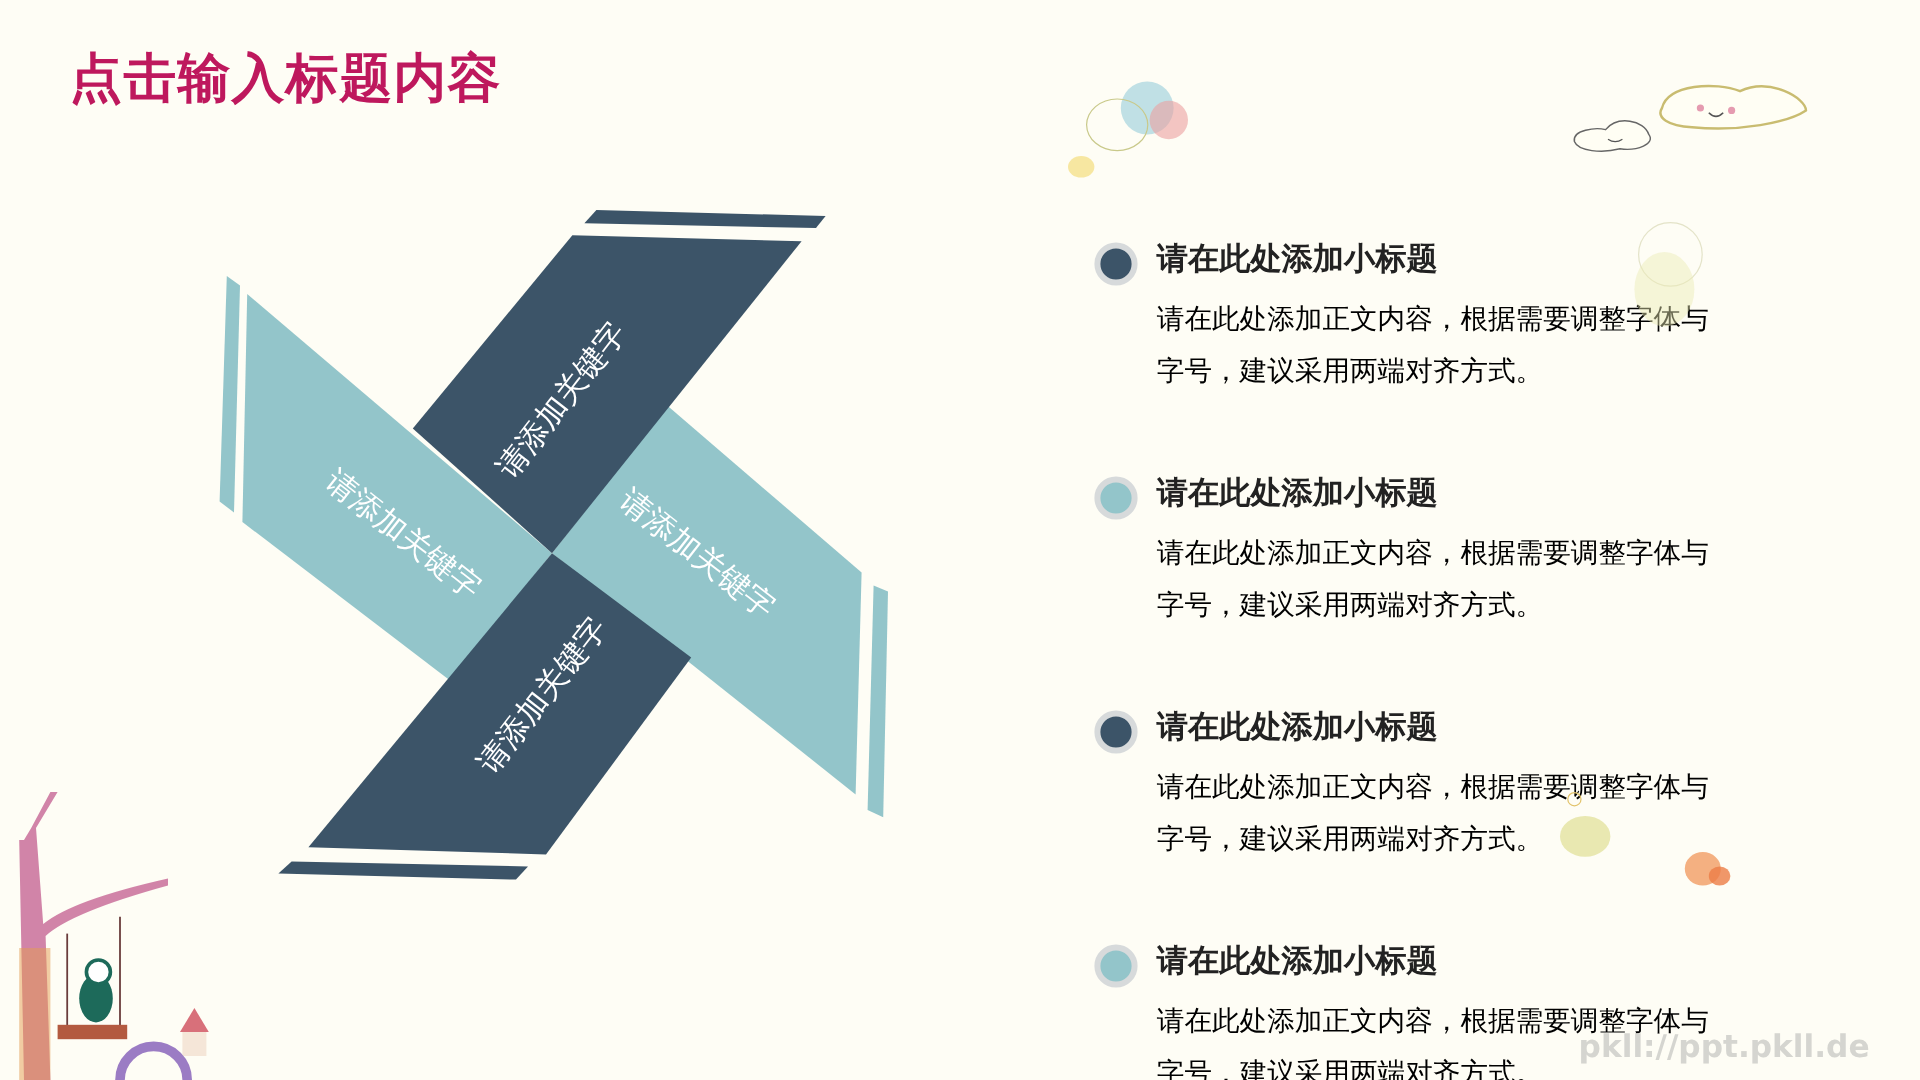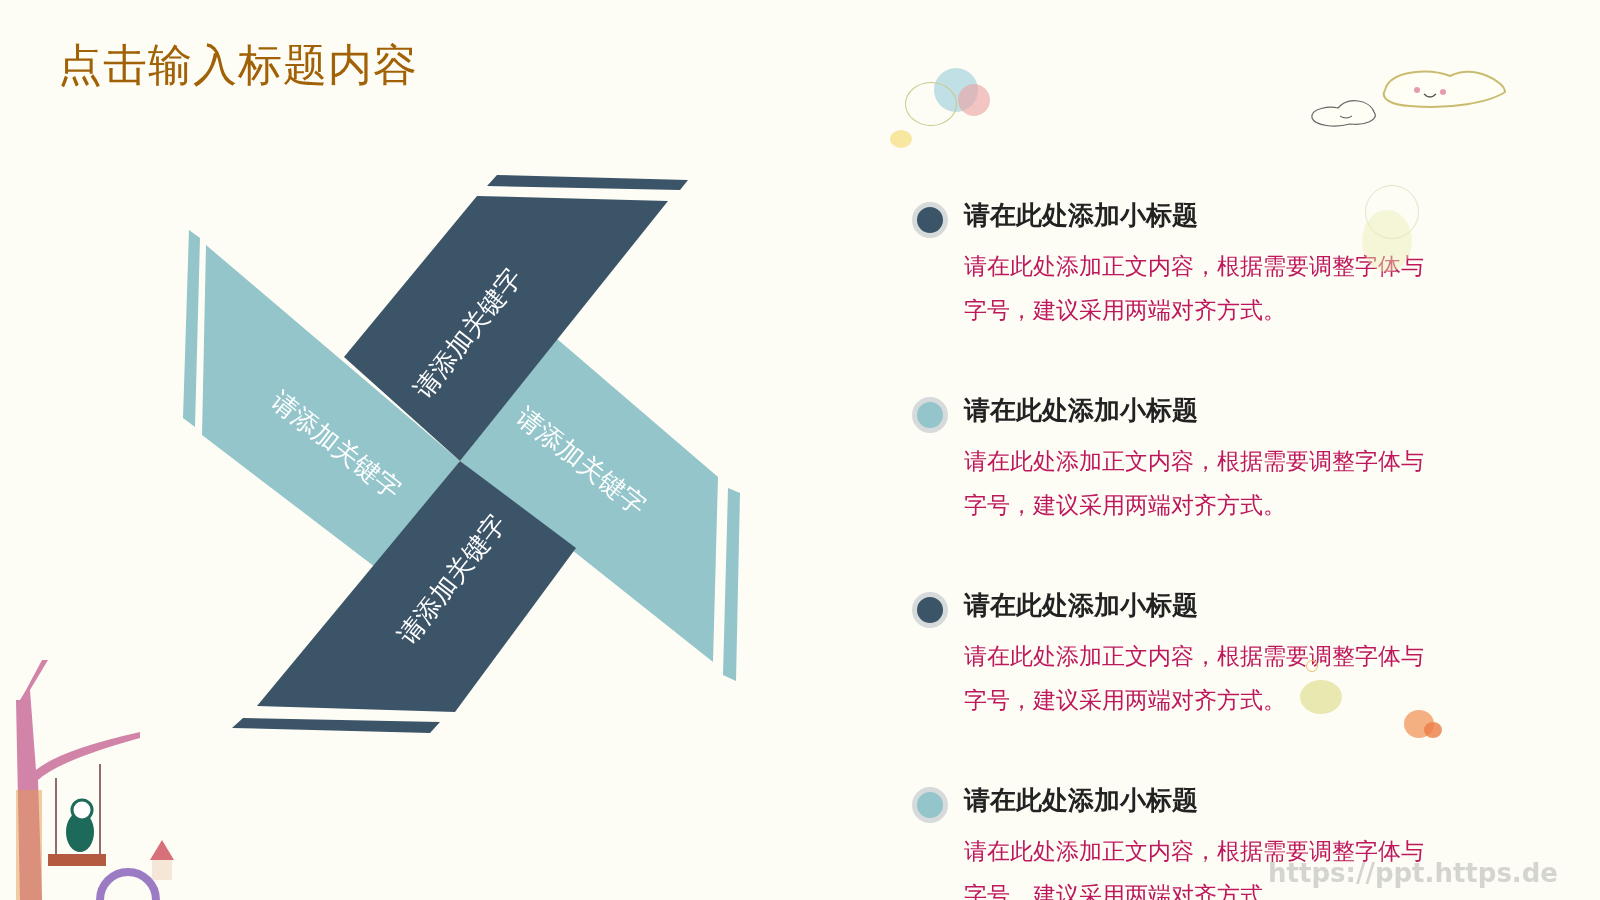--- a/index.html
+++ b/index.html
@@ -1,25 +1,25 @@
 <!DOCTYPE html>
 <html><head>
 <meta charset="utf-8">
 <style>
   html, body { margin:0; padding:0; }
   body { width:1600px; height:900px; background:#fefdf5; position:relative; overflow:hidden;
          font-family:"DejaVu Sans","Liberation Sans",sans-serif; }
-  .title { position:absolute; left:58px; top:36px; font-size:44px; font-weight:normal; color:#a16207; letter-spacing:1px; }
+  .title { position:absolute; left:58px; top:36px; font-size:44px; font-weight:bold; color:#be185d; letter-spacing:1px; }
   svg.pinwheel { position:absolute; left:0; top:0; }
   .kw { position:absolute; color:#ffffff; font-size:26px; white-space:nowrap; transform-origin:center center; }
   .list { position:absolute; left:912px; top:158px; width:560px; }
   .item { position:relative; height:155px;margin-top:40px; }
   .dot { position:absolute; left:0; top:4px; width:26px; height:26px; border-radius:50%; border:5px solid #d7dadb; }
   .item-title { position:absolute; left:52px; top:0; font-size:26px; font-weight:bold; color:#222; }
-  .item-body { position:absolute; left:52px; top:46px; width:470px; font-size:23px; line-height:44px; color:#be185d; }
+  .item-body { position:absolute; left:52px; top:46px; width:470px; font-size:23px; line-height:44px; color:#000000; }
   .deco { position:absolute; border-radius:50%; }
   .watermark { position:absolute; right:42px; bottom:12px; font-size:26px; color:#d5d5d0; font-weight:bold; }
 </style>
 </head>
 <body>
 
 <div class="title">点击输入标题内容</div>
 
 <svg class="pinwheel" width="800" height="800">
 
@@ -88,13 +88,13 @@
   <line x1="56" y1="118" x2="56" y2="196" stroke="#6a3c3c" stroke-width="1.5"></line>
   <line x1="100" y1="104" x2="100" y2="196" stroke="#6a3c3c" stroke-width="1.5"></line>
   <rect x="48" y="194" width="58" height="12" fill="#b35a40"></rect>
   <ellipse cx="80" cy="172" rx="14" ry="20" fill="#1d6a5a"></ellipse>
   <circle cx="82" cy="150" r="10" fill="#ffffff" stroke="#1d6a5a" stroke-width="3"></circle>
   <polygon points="150,200 162,180 174,200" fill="#d8707a"></polygon>
   <rect x="152" y="200" width="20" height="20" fill="#f5e6d8"></rect>
   <path d="M100,240 A28,28 0 0,1 156,240" fill="none" stroke="#9b7cc4" stroke-width="8"></path>
 </svg>
 
-<div class="watermark">https://ppt.https.de</div>
+<div class="watermark">pkll://ppt.pkll.de</div>
 
 </body></html>

